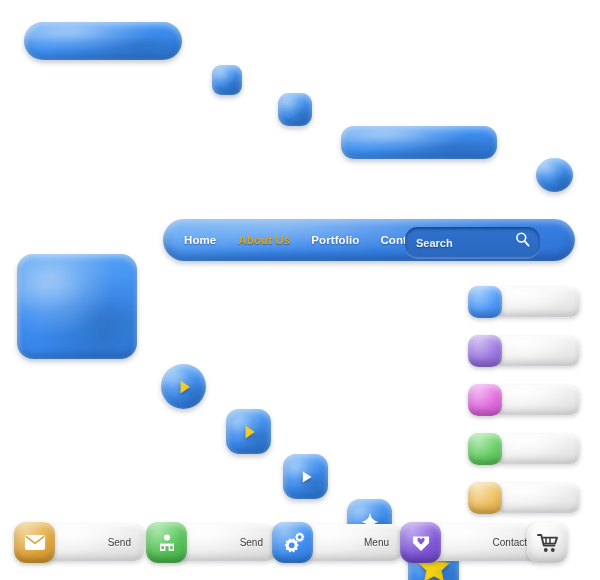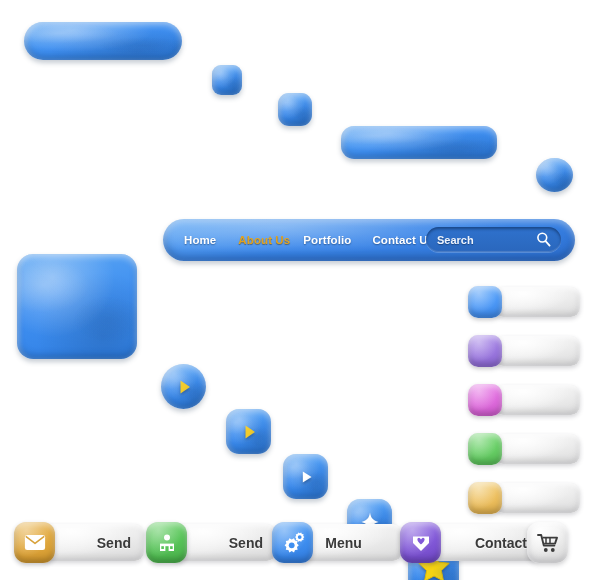--- a/index.html
+++ b/index.html
@@ -68,25 +68,25 @@
   }
   .navinner{position:absolute;left:0;top:0;width:100%;height:100%;display:flex;align-items:center;}
   .navlink{
     color:#ffffff;font-size:11.5px;font-weight:bold;letter-spacing:.1px;
     text-shadow:0 1px 1.5px rgba(15,45,90,.55);
     white-space:nowrap;cursor:pointer;
   }
   .navlink.active{color:#e0a322;text-shadow:0 1px 1px rgba(60,40,0,.5);}
   #nl-home{margin-left:21px;}
   #nl-about{margin-left:22px;}
-  #nl-portfolio{margin-left:13px;}
+  #nl-portfolio{margin-left:21px;}
   #nl-contact{margin-left:21px;}
 
   #searchbox{
-    position:absolute;left:263px;top:8px;width:135px;height:25px;border-radius:12.5px;
+    position:absolute;left:242px;top:8px;width:135px;height:31px;border-radius:12.5px;
     background:linear-gradient(180deg,#2f72cd 0%, #2a67bd 100%);
     box-shadow:inset 0 2px 3px rgba(10,35,75,.55), inset 0 -1px 1px rgba(255,255,255,.18), 0 1px 0 rgba(255,255,255,.20);
     display:flex;align-items:center;
   }
   #search-text{color:#eef4fd;font-size:11px;font-weight:bold;margin-left:11px;text-shadow:0 1px 1px rgba(10,35,75,.5);}
   #search-icon{position:absolute;right:9px;top:4px;}
 
   
   .toggle{position:absolute;left:468px;width:112px;height:32px;}
   .toggle .track{
@@ -105,29 +105,29 @@
   
   .bbtn{position:absolute;top:522px;height:41px;cursor:pointer;}
   .bbtn .bbody{
     position:absolute;left:26px;top:2px;height:37px;border-radius:9px;
     background:
       radial-gradient(ellipse at 30% 20%, rgba(255,255,255,.95) 0%, rgba(255,255,255,0) 58%),
       linear-gradient(168deg,#fbfbfb 0%, #ececec 55%, #d9d9d9 100%);
     box-shadow:inset 0 2px 4px rgba(255,255,255,.9), inset 0 -3px 6px rgba(150,150,155,.45), 0 2px 4px rgba(70,70,80,.22);
     display:flex;align-items:center;justify-content:flex-end;
   }
-  .bbtn .blabel{color:#3a3a3a;font-size:14px;font-weight:bold;margin-right:13px;text-shadow:0 1px 0 rgba(255,255,255,.85);}
+  .bbtn .blabel{color:#3a3a3a;font-size:10px;font-weight:normal;margin-right:13px;text-shadow:0 1px 0 rgba(255,255,255,.85);}
   .bbtn .bicon{
     position:absolute;left:0;top:0;width:41px;height:41px;border-radius:12px;
     box-shadow:inset 0 3px 5px rgba(255,255,255,.40), inset 0 -4px 6px rgba(0,0,0,.24), 0 2px 4px rgba(60,60,70,.30);
     display:flex;align-items:center;justify-content:center;
   }
   #bb-send{left:14px;}   #bb-send .bbody{width:104px;}
   #bb-login{left:146px;} #bb-login .bbody{width:104px;}
-  #bb-menu{left:272px;}  #bb-menu .bbody{width:104px;justify-content:center;}
+  #bb-menu{left:272px;}  #bb-menu .bbody{width:104px;}
   #bb-download{left:400px;} #bb-download .bbody{width:114px;}
   #bb-cart{left:527px;width:41px;}
   #bb-cart .bicon{
     width:41px;height:41px;border-radius:12px;
     background:
       radial-gradient(ellipse at 32% 22%, rgba(255,255,255,.95) 0%, rgba(255,255,255,0) 58%),
       linear-gradient(168deg,#fbfbfb 0%, #ebebeb 55%, #d6d6d6 100%);
     box-shadow:inset 0 2px 4px rgba(255,255,255,.9), inset 0 -3px 6px rgba(150,150,155,.5), 0 2px 4px rgba(70,70,80,.25);
   }
 </style>

